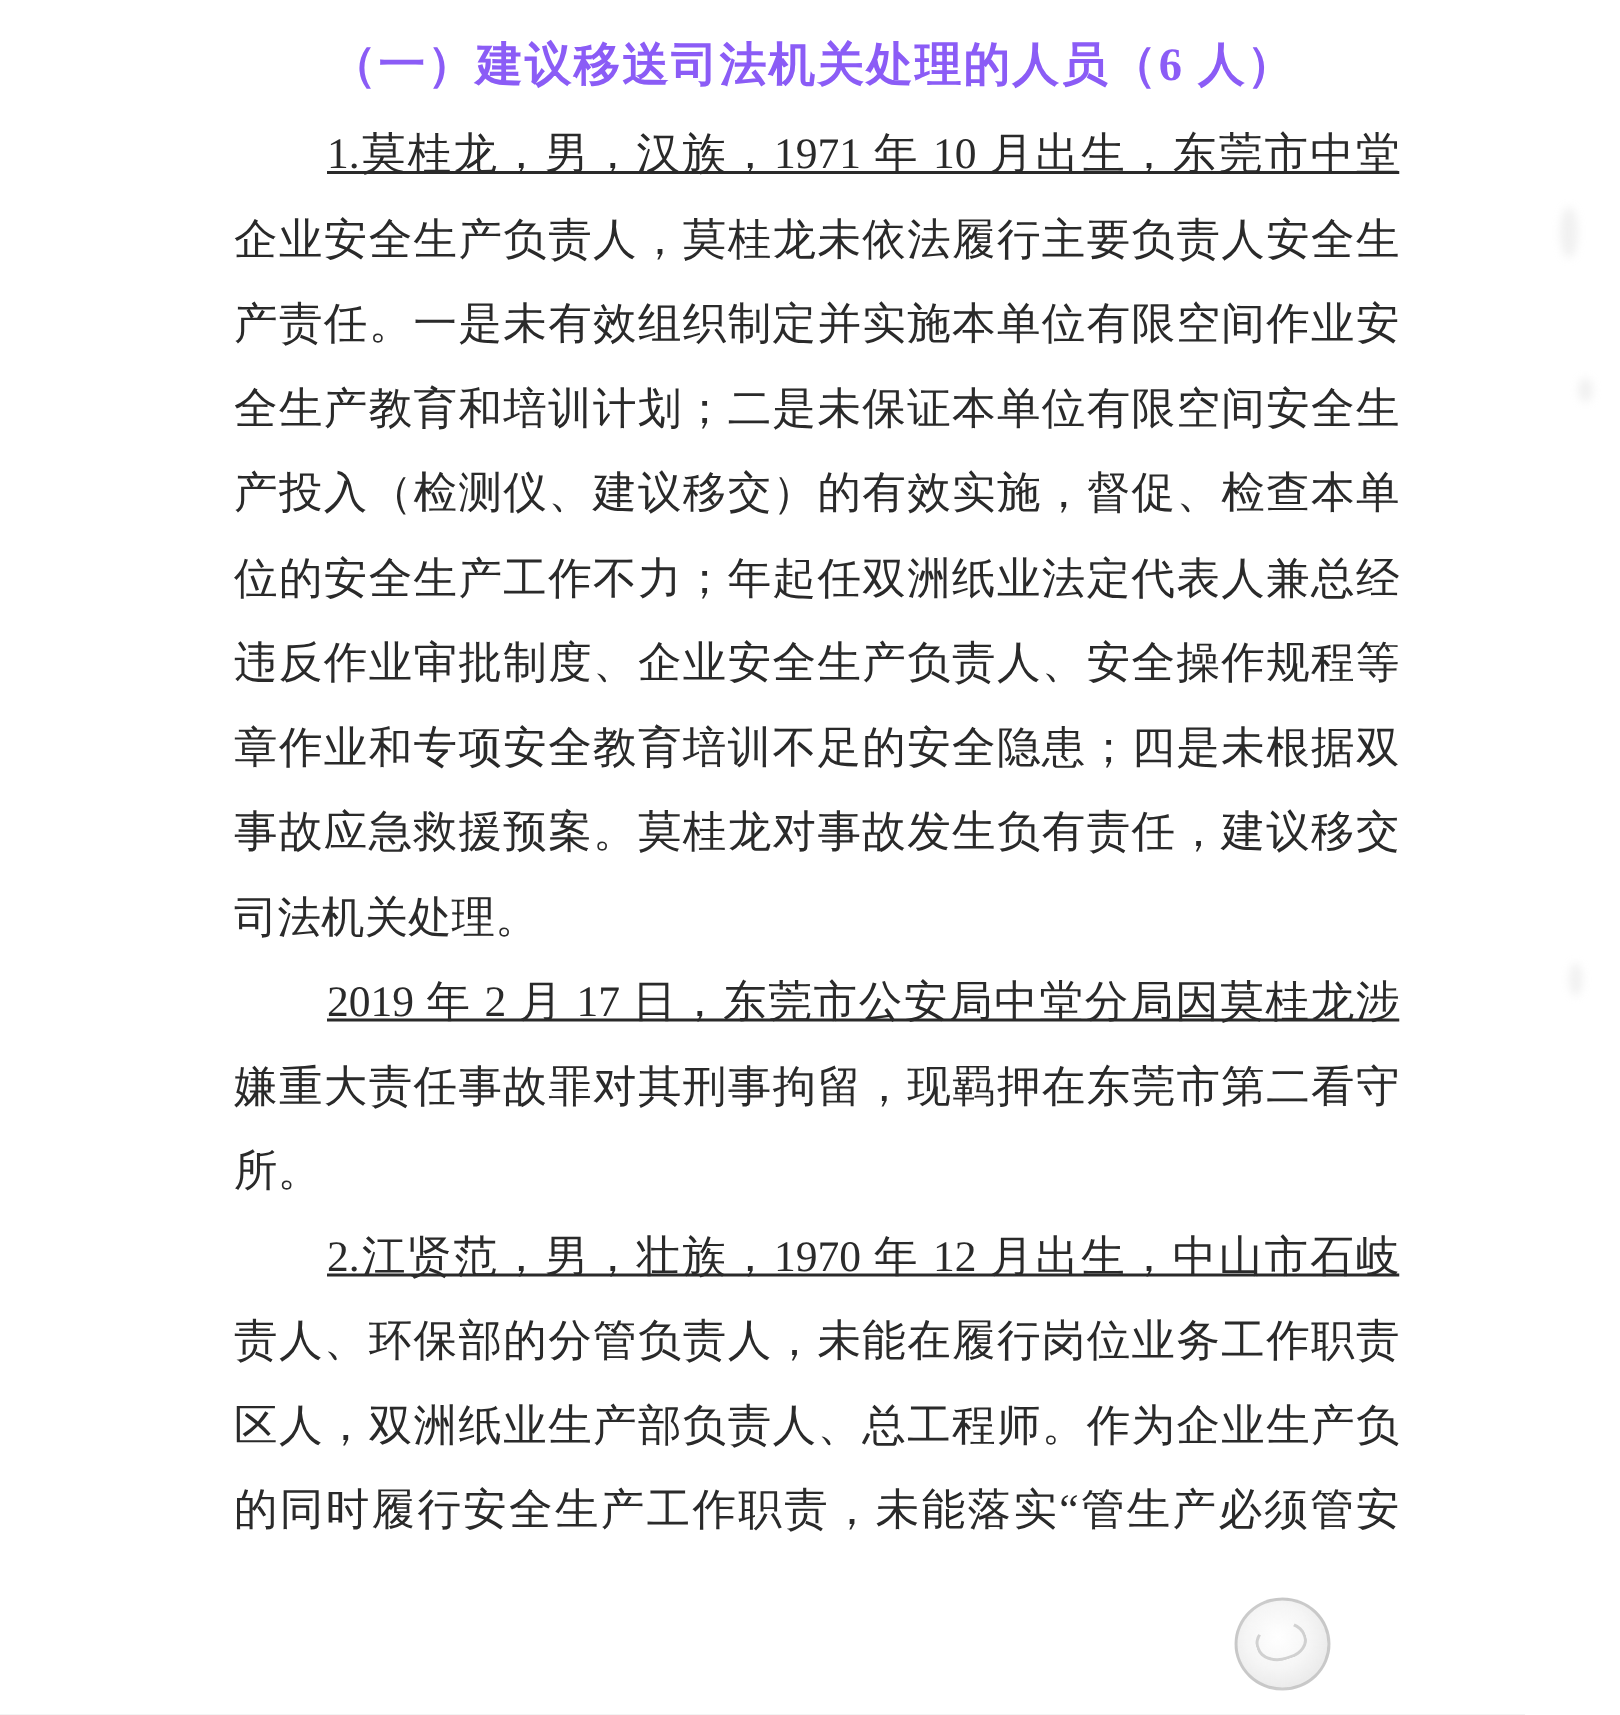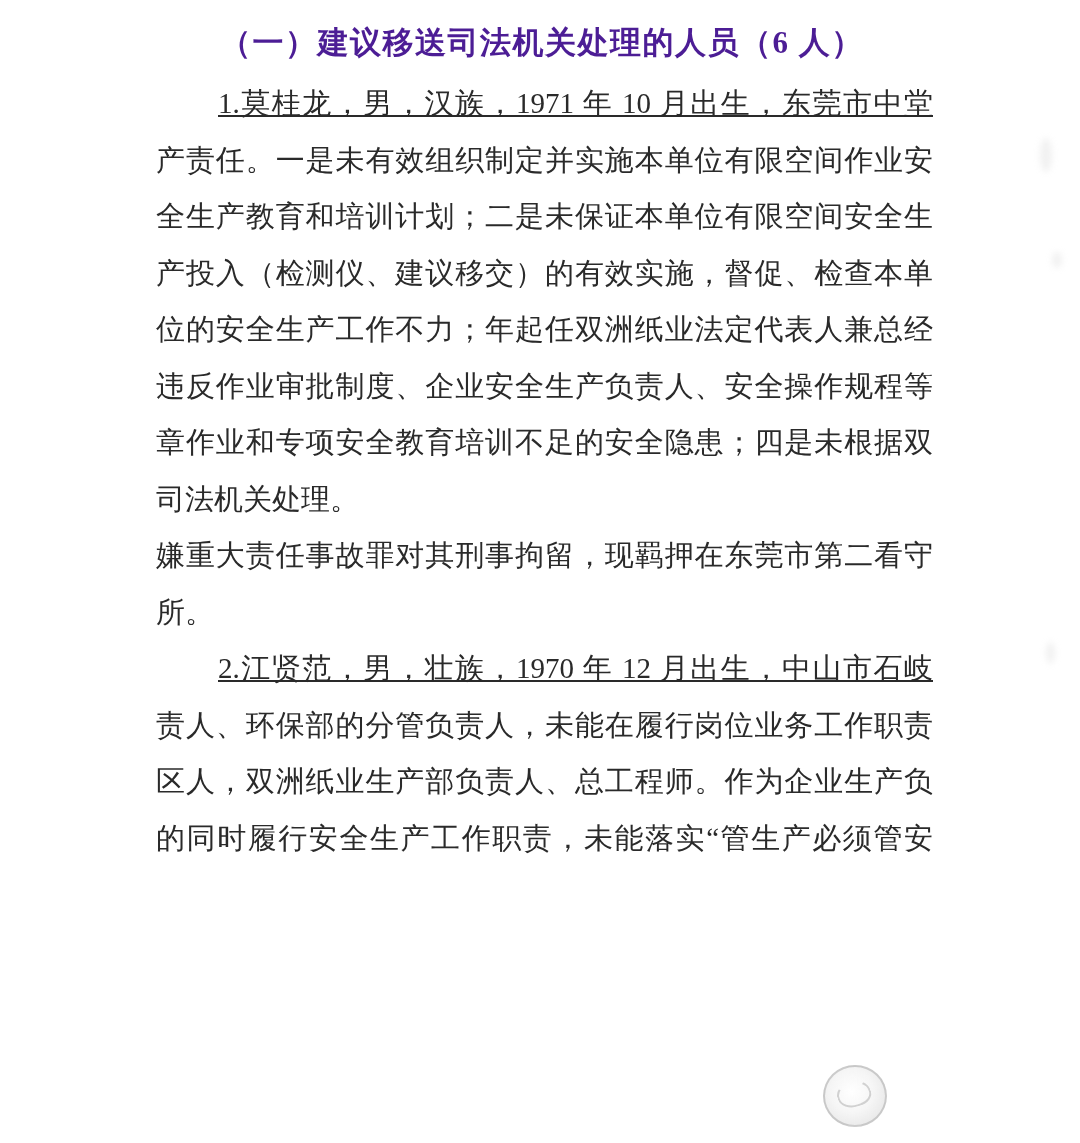--- a/index.html
+++ b/index.html
@@ -12,21 +12,21 @@
     font-family:"Liberation Serif","DejaVu Serif",serif;
   }
   .textcol{
     position:absolute;
     left:156px;top:10px;width:777px;
     color:#2a2a2a;
     font-size:29px;
   }
   .heading{
     font-weight:700;
-    color:#4c1d95;
+    color:#8b5cf6;
     font-size:31px;
     line-height:65px;
     height:65px;
     text-indent:64px;
     letter-spacing:1.5px;
     white-space:nowrap;
     text-align:left;
   }
   .line{
     line-height:56.5px;
@@ -73,28 +73,31 @@
 </head>
 <body>
 
 <div class="page">
 
   <div class="textcol">
 
     <div class="heading">（一）建议移送司法机关处理的人员（6 人）</div>
 
     <div class="line first">1.莫桂龙，男，汉族，1971 年 10 月出生，东莞市中堂</div>
+    <div class="line">企业安全生产负责人，莫桂龙未依法履行主要负责人安全生</div>
     <div class="line">产责任。一是未有效组织制定并实施本单位有限空间作业安</div>
     <div class="line">全生产教育和培训计划；二是未保证本单位有限空间安全生</div>
     <div class="line">产投入（检测仪、建议移交）的有效实施，督促、检查本单</div>
     <div class="line">位的安全生产工作不力；年起任双洲纸业法定代表人兼总经理</div>
     <div class="line">违反作业审批制度、企业安全生产负责人、安全操作规程等违</div>
     <div class="line">章作业和专项安全教育培训不足的安全隐患；四是未根据双</div>
+    <div class="line">事故应急救援预案。莫桂龙对事故发生负有责任，建议移交</div>
     <div class="line short">司法机关处理。</div>
 
+    <div class="line first">2019 年 2 月 17 日，东莞市公安局中堂分局因莫桂龙涉</div>
     <div class="line">嫌重大责任事故罪对其刑事拘留，现羁押在东莞市第二看守</div>
     <div class="line short">所。</div>
 
     <div class="line first">2.江贤范，男，壮族，1970 年 12 月出生，中山市石岐</div>
     <div class="line">责人、环保部的分管负责人，未能在履行岗位业务工作职责</div>
     <div class="line">区人，双洲纸业生产部负责人、总工程师。作为企业生产负</div>
     <div class="line">的同时履行安全生产工作职责，未能落实“管生产必须管安</div>
 
   </div>
 

